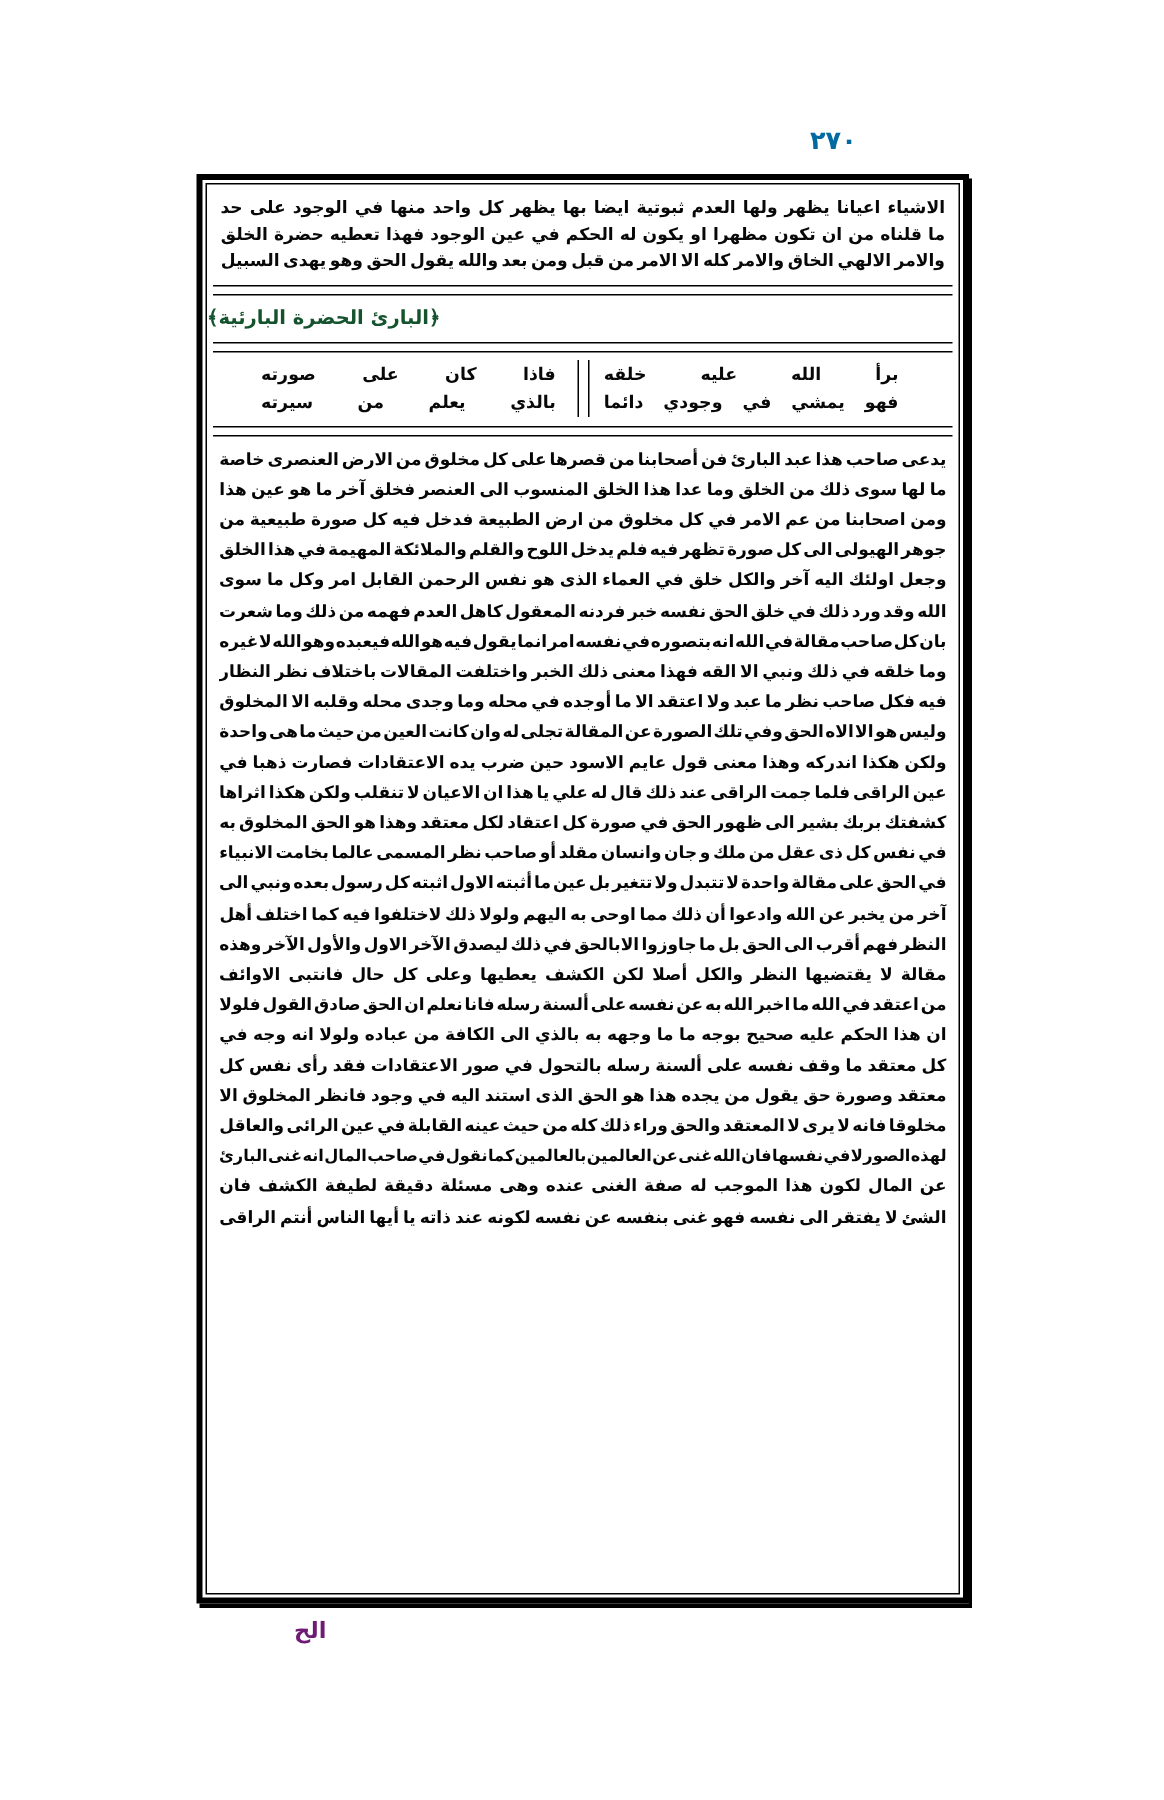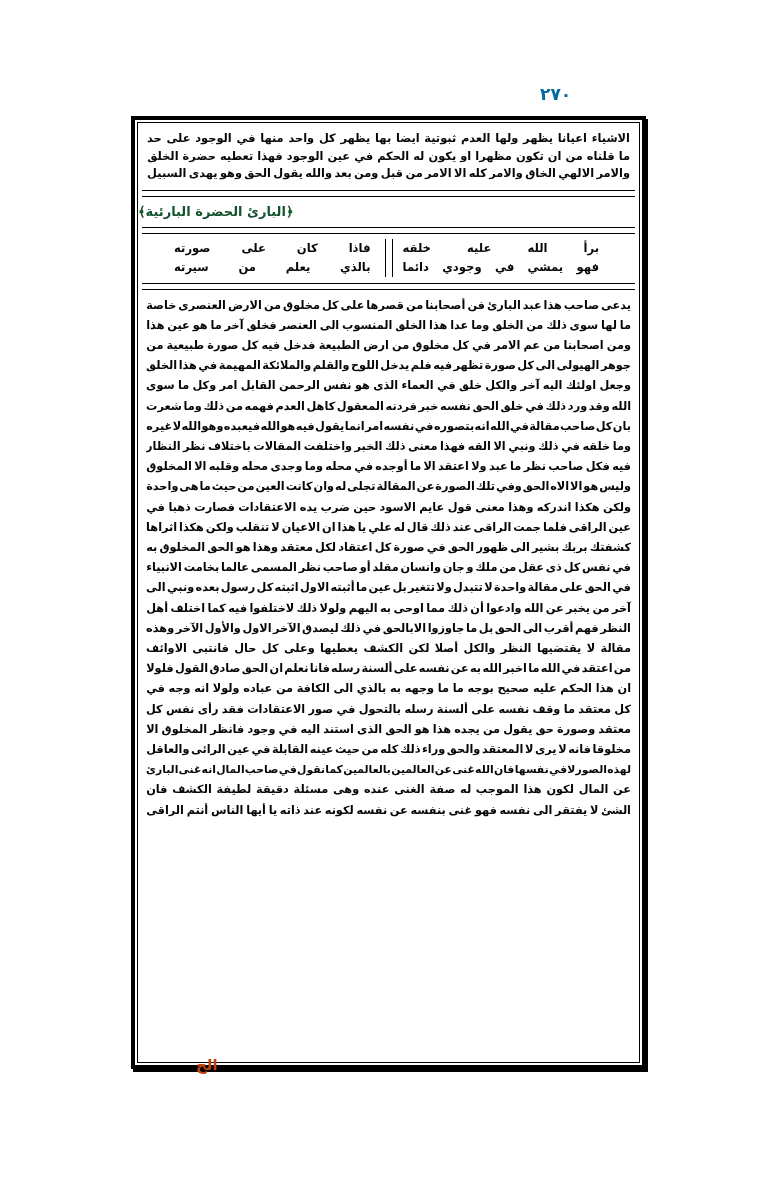--- a/index.html
+++ b/index.html
@@ -147,26 +147,26 @@
     white-space: nowrap;
     overflow: hidden;
   }
   .body-line > span {
     display: inline-block;
   }
 
   
   .catchword {
     position: absolute;
-    top: 1056px;
+    top: 1078px;
     left: 196px;
     font-size: 15px;
     font-weight: bold;
     direction: rtl;
-    color: #c2410c;
+    color: #701a75;
   }
 </style>
 </head>
 <body>
 
 <div class="page-number">٢٧٠</div>
 
 <div class="page-frame">
   <div class="page-frame-inner">
 

